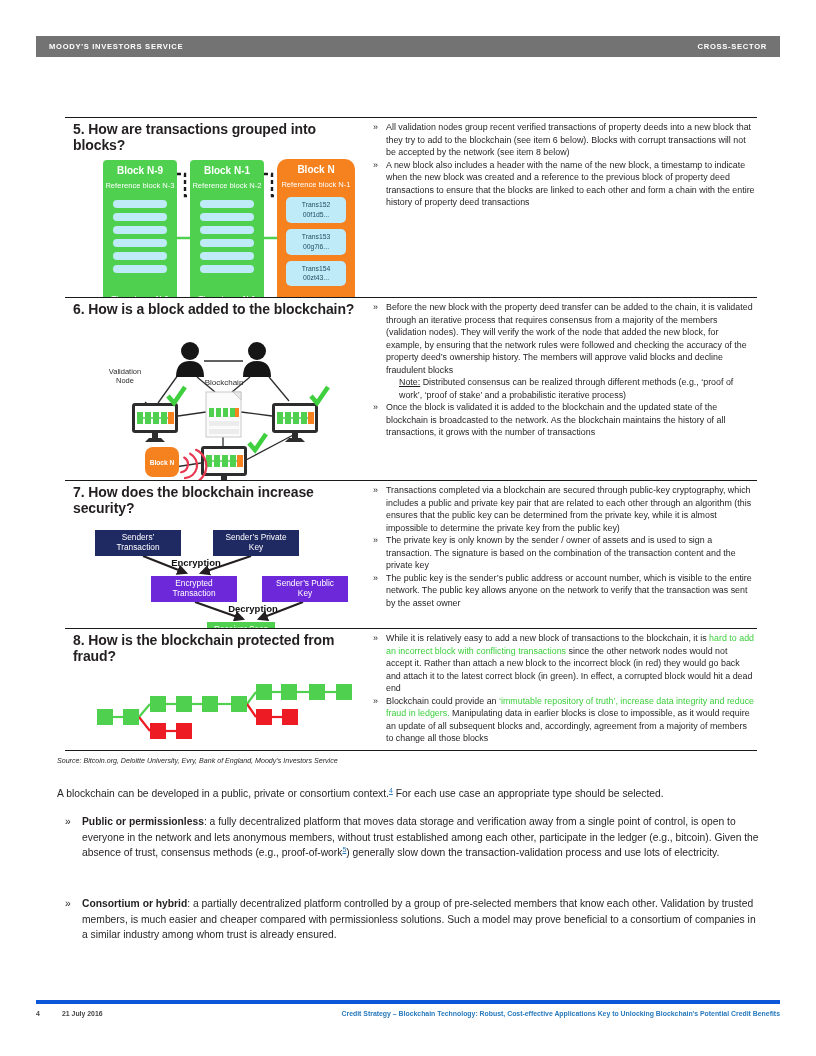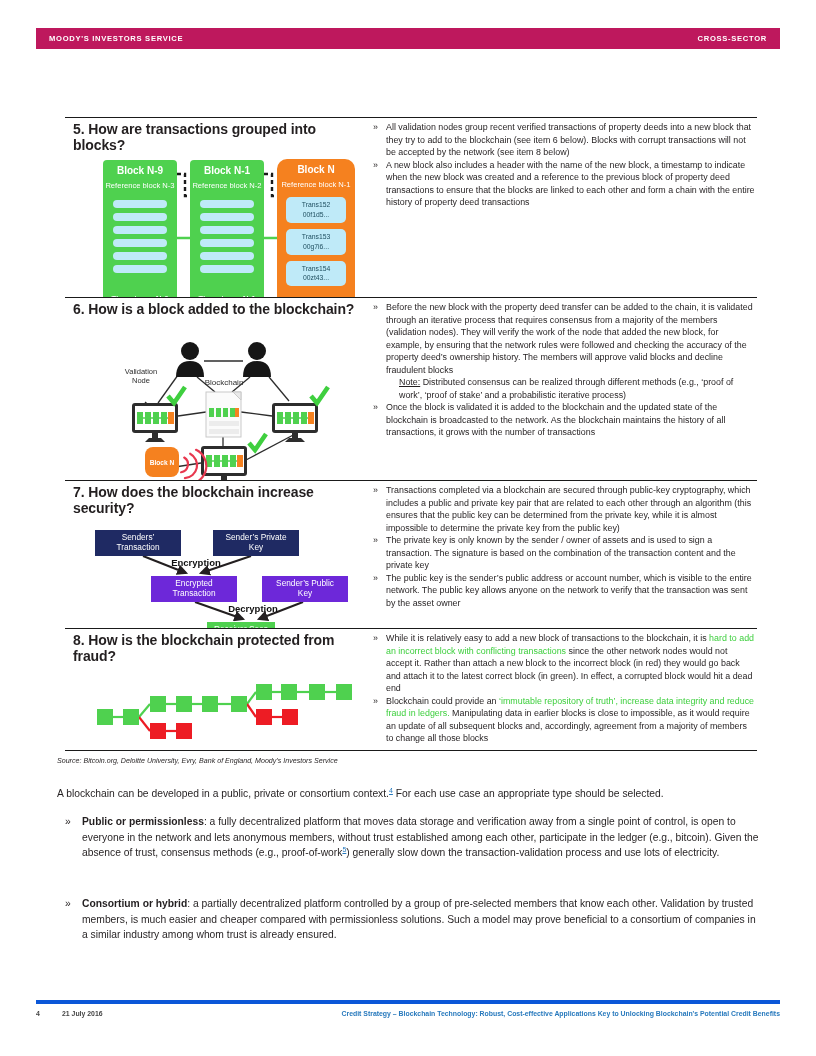--- a/index.html
+++ b/index.html
@@ -1,20 +1,20 @@
 <!DOCTYPE html>
 <html><head>
 <meta charset="utf-8">
 <style>
   html,body{margin:0;padding:0;background:#e9e9e9;}
   .page{position:relative;width:816px;height:1056px;margin:0 auto;background:#fff;
         font-family:"Liberation Sans",sans-serif;color:#231f20;overflow:hidden;}
 
   
-  .hdrbar{position:absolute;left:36px;top:28px;width:744px;height:21px;background:#be185d;
+  .hdrbar{position:absolute;left:36px;top:36px;width:744px;height:21px;background:#737373;
           display:flex;align-items:center;justify-content:space-between;padding:0 13px;box-sizing:border-box;}
   .hdrbar span{color:#fff;font-size:7.6px;font-weight:bold;letter-spacing:.7px;}
 
   
   .figure{position:absolute;left:65px;top:117px;width:692px;}
   .frow{display:flex;border-top:1.6px solid #1a1a1a;box-sizing:border-box;overflow:hidden;}
   .frow.last{border-bottom:1.6px solid #1a1a1a;}
   .fleft{flex:0 0 302px;position:relative;}
   .fright{flex:1;padding:3px 2px 0 6px;}
   .ftitle{font-size:14px;font-weight:bold;margin:3px 0 0 8px;letter-spacing:-.1px;}
@@ -216,21 +216,21 @@
             <use href="#check" transform="translate(103,70)"></use>
             <use href="#check" transform="translate(246,70)"></use>
             <use href="#check" transform="translate(184,117)"></use>
 
             <g stroke="#e8384f" stroke-width="2.2" fill="none" stroke-linecap="round" transform="rotate(12 116 146)">
               <path d="M118,140 a8,8 0 0 1 0,15"></path>
               <path d="M123,135 a13,13 0 0 1 0,25"></path>
               <path d="M128,130 a18,18 0 0 1 0,35"></path>
             </g>
           </svg>
-          <div class="lbl" style="left:52px;top:50px;width:48px">Validation Node</div>
+          <div class="lbl" style="left:36px;top:50px;width:48px">Validation Node</div>
           <div class="lbl" style="left:133px;top:61px;width:52px;font-size:8px">Blockchain</div>
           <div class="blockn">Block N</div>
         </div>
       </div>
       <div class="fright">
         <div class="fb">
           <span class="bm">»</span>
           <span>Before the new block with the property deed transfer can be added to the chain, it is validated through an iterative process that requires consensus from a majority of the members (validation nodes). They will verify the work of the node that added the new block, for example, by ensuring that the network rules were followed and checking the accuracy of the property deed’s ownership history. The members will approve valid blocks and decline fraudulent blocks</span>
         </div>
         <div class="fsub"><span class="u">Note:</span><span> Distributed consensus can be realized through different methods (e.g., ‘proof of work’, ‘proof of stake’ and a probabilistic iterative process)</span></div>

